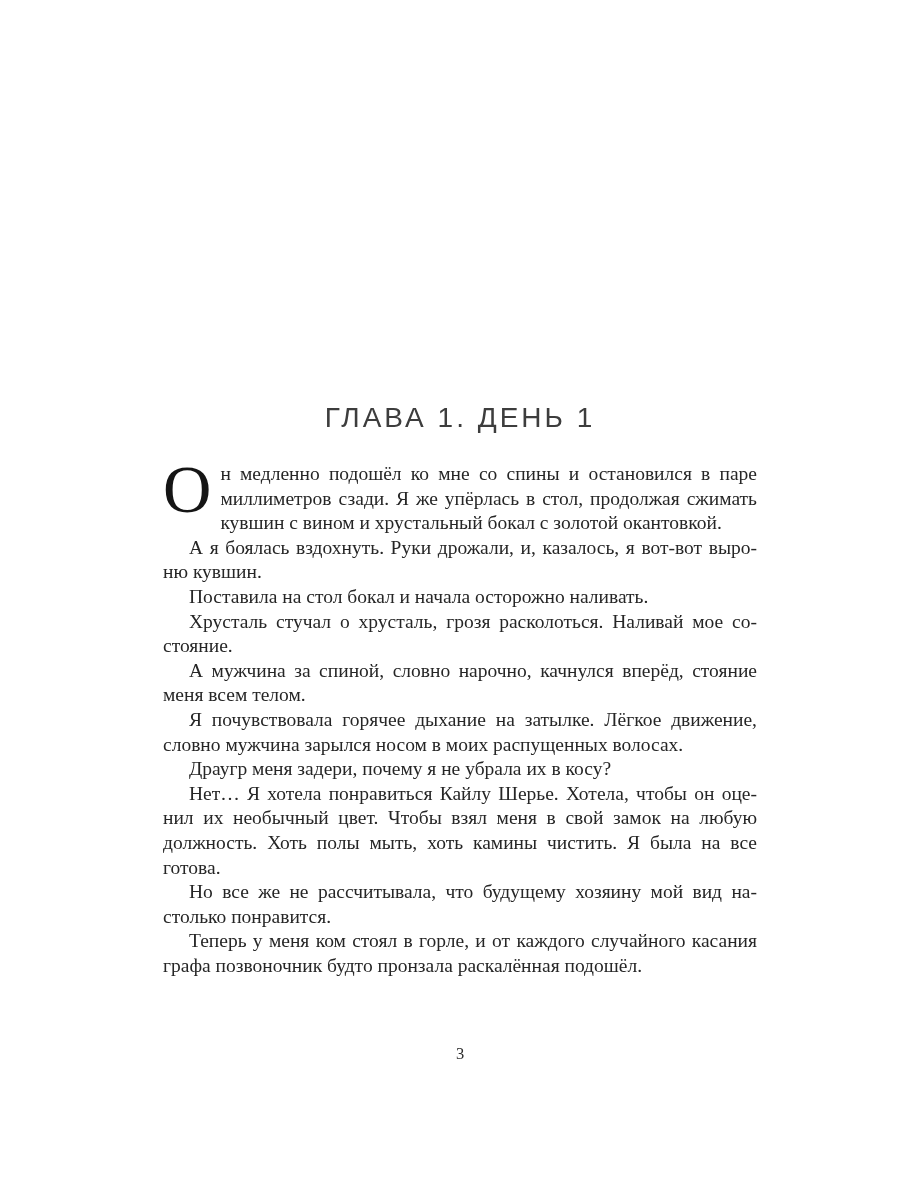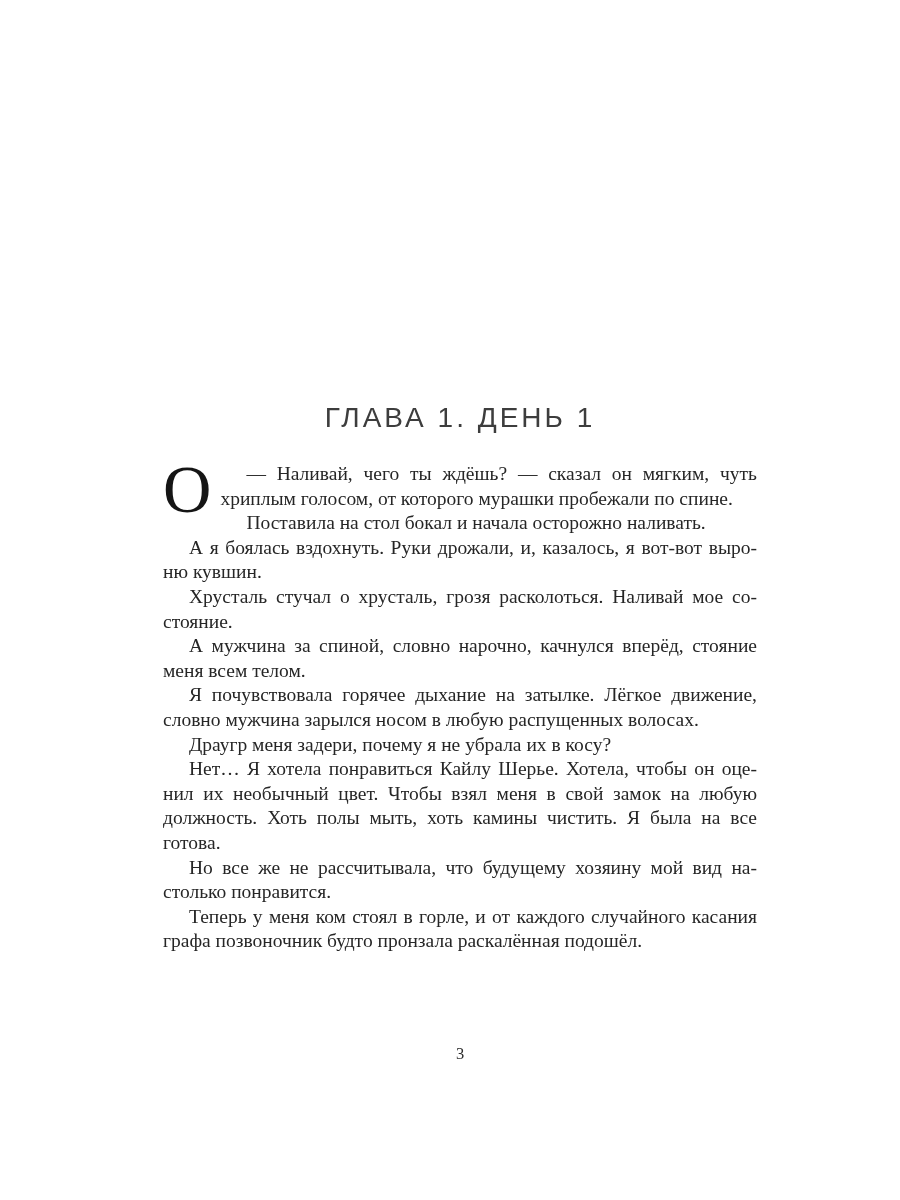--- a/index.html
+++ b/index.html
@@ -66,29 +66,28 @@
   }
 </style>
 </head>
 <body>
 
 <div class="page">
   <div class="content">
     <h1 class="chapter-title">ГЛАВА 1. ДЕНЬ 1</h1>
     <div class="text">
       <p class="first">
-        <span class="dropcap">О</span>
+        <span class="dropcap">О</span><span>н медленно подошёл ко мне со спины и остановился в паре миллиметров сзади. Я же упёрлась в стол, продолжая сжимать кувшин с вином и хрустальный бокал с золотой окантовкой.</span>
       </p>
 
-    <p>— Наливай, чего ты ждёшь? — сказал он мягким, чуть хриплым голосом, от которого мурашки пробежали по спине.</p>
+        <p>А я боялась вздохнуть. Руки дрожали, и, казалось, я вот-вот выро­ню кувшин.</p>
         <p>Поставила на стол бокал и начала осторожно наливать.</p>
-        <p>А я боялась вздохнуть. Руки дрожали, и, казалось, я вот-вот выро­ню кувшин.</p>
         <p>Хрусталь стучал о хрусталь, грозя расколоться. Наливай мое со­стояние.</p>
         <p>А мужчина за спиной, словно нарочно, качнулся вперёд, стояние меня всем телом.</p>
-        <p>Я почувствовала горячее дыхание на затылке. Лёгкое движение, словно мужчина зарылся носом в любую распущенных волосах.</p>
+        <p>Я почувствовала горячее дыхание на затылке. Лёгкое движение, словно мужчина зарылся носом в моих распущенных волосах.</p>
         <p>Драугр меня задери, почему я не убрала их в косу?</p>
         <p>Нет… Я хотела понравиться Кайлу Шерье. Хотела, чтобы он оце­нил их необычный цвет. Чтобы взял меня в свой замок на любую должность. Хоть полы мыть, хоть камины чистить. Я была на все готова.</p>
         <p>Но все же не рассчитывала, что будущему хозяину мой вид на­столько понравится.</p>
         <p>Теперь у меня ком стоял в горле, и от каждого случайного касания графа позвоночник будто пронзала раскалённая подошёл.</p>
       </div>
   </div>
   <div class="folio">3</div>
 </div>
 
 </body></html>

